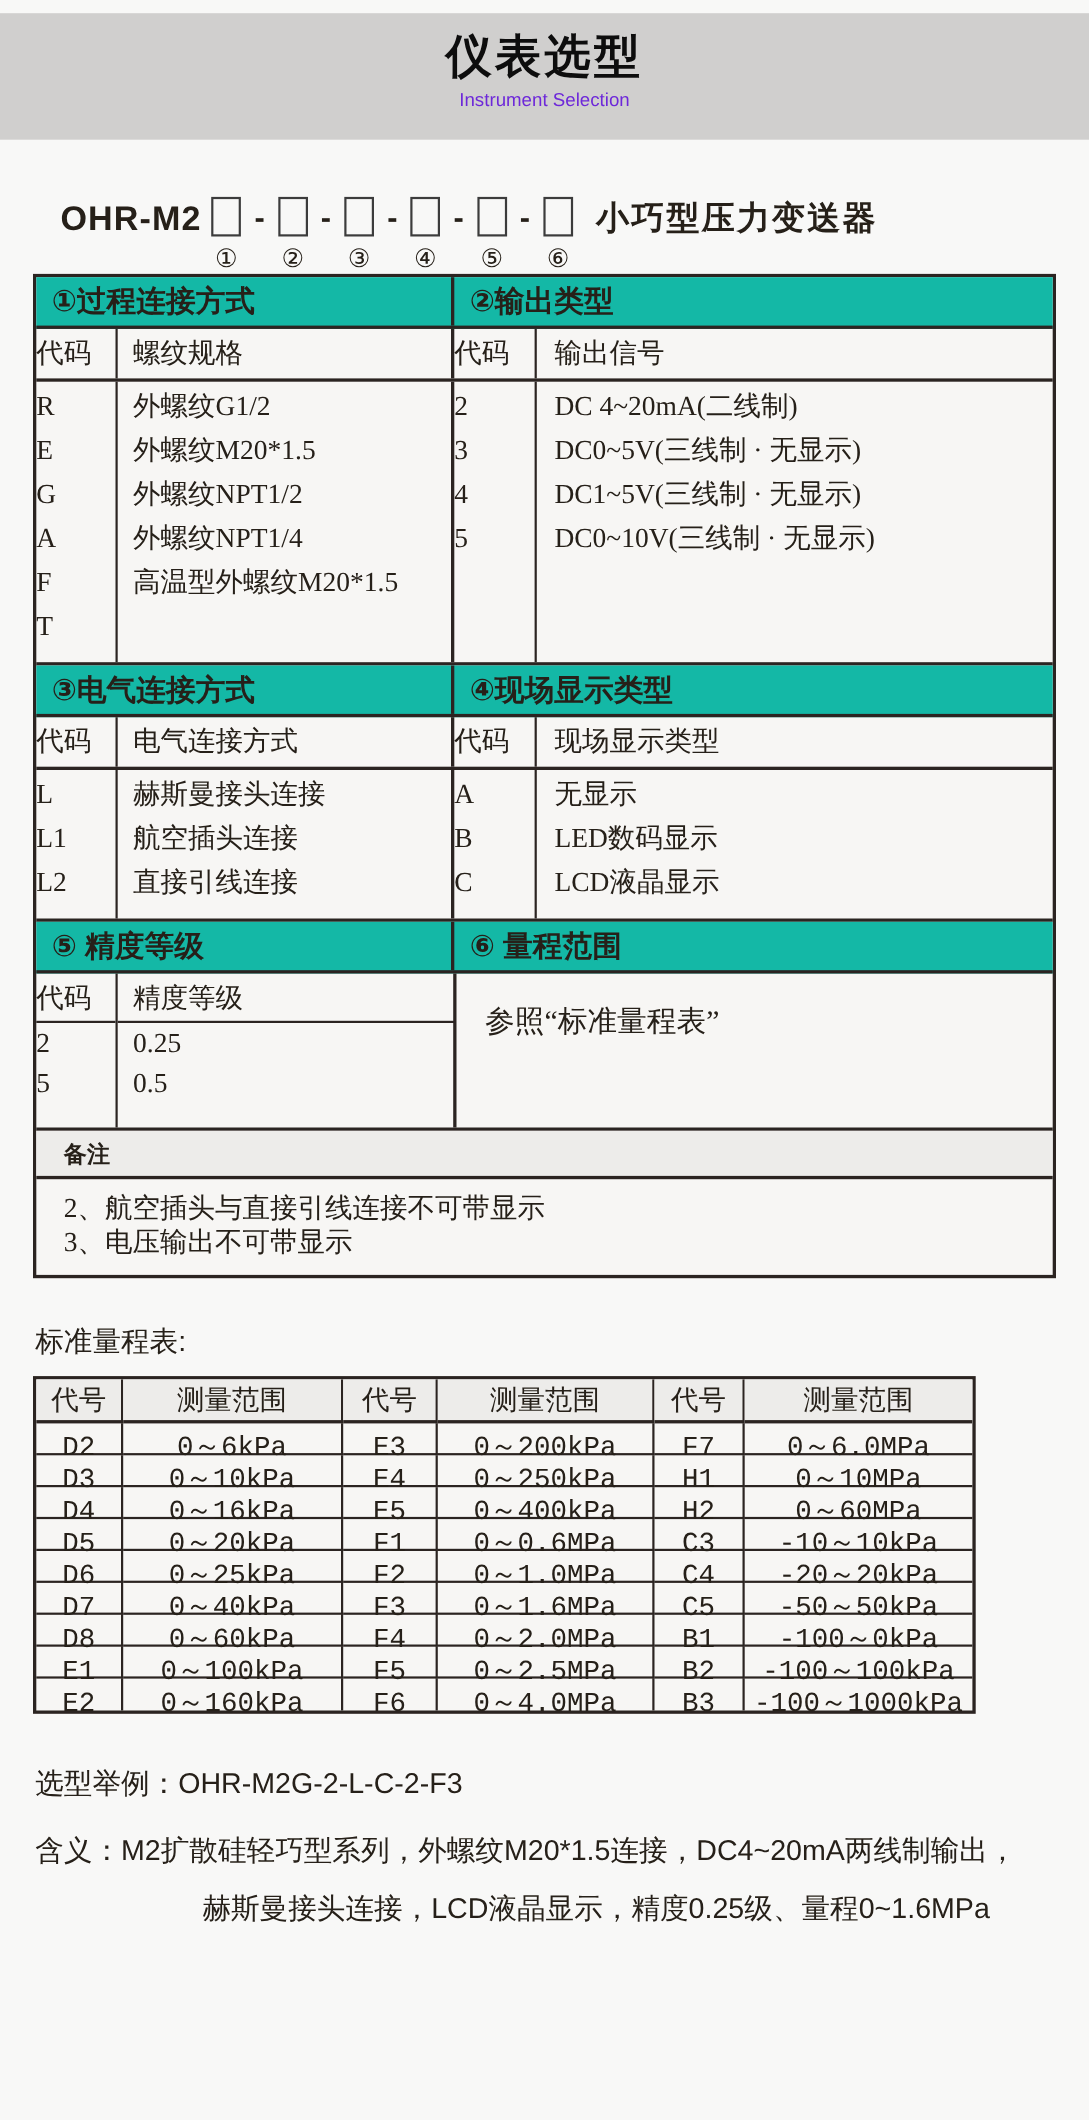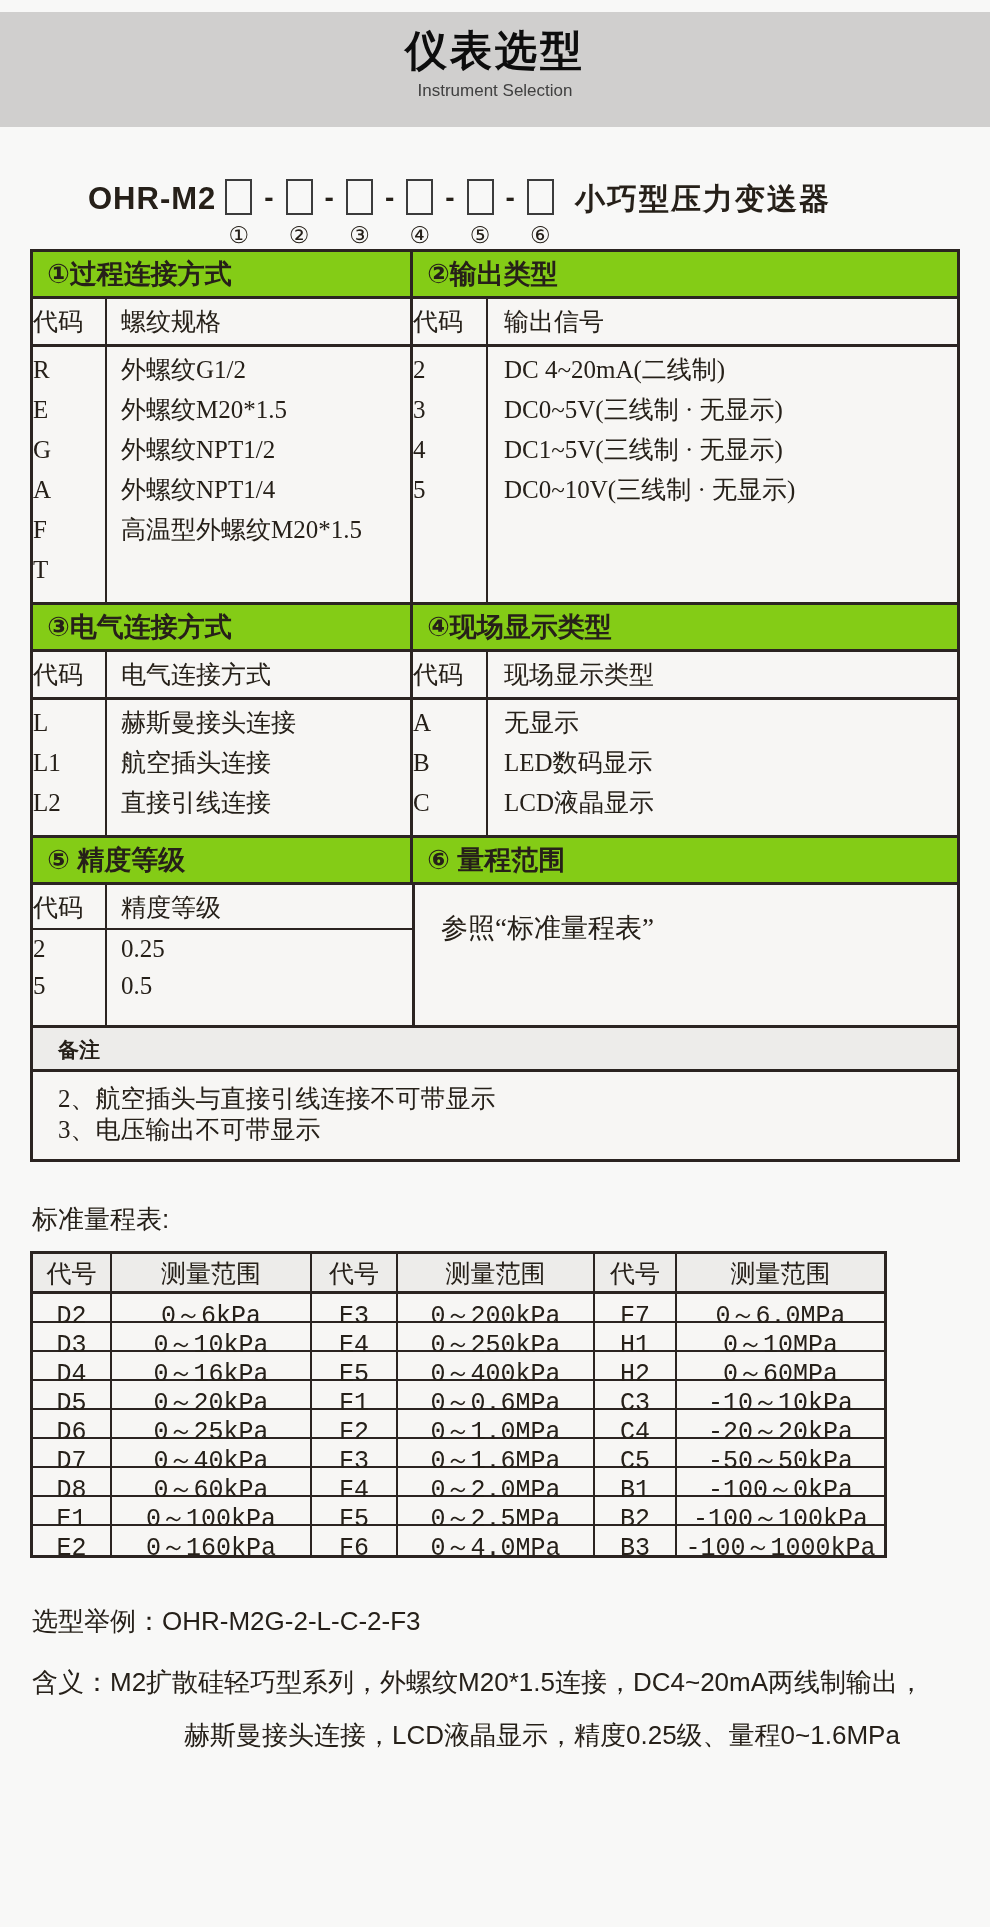--- a/index.html
+++ b/index.html
@@ -2,35 +2,35 @@
 <html><head>
 <meta charset="utf-8">
 <style>
   * { margin:0; padding:0; box-sizing:border-box; }
   html,body { width:990px; background:#f8f8f7; }
   body { height:1927px; color:#262019; font-family:"Liberation Serif","DejaVu Serif",serif; overflow:hidden; }
 
   
   .band { margin-top:12px; height:115px; background:#d0cfce; text-align:center; }
   .band .title { padding-top:11px; font-family:"Liberation Sans","DejaVu Sans",sans-serif; font-weight:bold; font-size:42px; letter-spacing:3px; color:#0d0d0d; }
-  .band .subtitle { margin-top:2px; font-family:"Liberation Sans","DejaVu Sans",sans-serif; font-size:17px; color:#404040; }
+  .band .subtitle { margin-top:2px; font-family:"Liberation Sans","DejaVu Sans",sans-serif; font-size:17px; color:#6d28d9; }
 
   
   .model { margin:52px 0 0 55px; display:flex; align-items:flex-start; }
-  .model .pre { font-family:"Liberation Sans","DejaVu Sans",sans-serif; font-weight:bold; font-size:31px; line-height:40px; letter-spacing:1px;margin-left:33px; }
+  .model .pre { font-family:"Liberation Sans","DejaVu Sans",sans-serif; font-weight:bold; font-size:31px; line-height:40px; letter-spacing:1px; }
   .slot { display:flex; flex-direction:column; align-items:center; margin:0 9px; }
   .slot .box { width:27px; height:36px; border:2px solid #3c3c3c; background:#f8f8f7; }
   .slot .pos { margin-top:8px; font-size:23px; line-height:26px; color:#262019; }
   .model .dash { font-family:"Liberation Sans","DejaVu Sans",sans-serif; font-weight:bold; font-size:28px; line-height:38px; margin:0 3px; }
   .model .suf { font-family:"Liberation Sans","DejaVu Sans",sans-serif; font-weight:bold; font-size:30px; line-height:40px; margin-left:12px; letter-spacing:2px; }
 
   
   .sel { margin-left:30px; width:930px; border:3px solid #2b2421; background:#f7f6f4; }
   .g4 { display:grid; grid-template-columns:74px 306px 75px 469px; }
-  .sechead { background:#84cc16; border-bottom:3px solid #2b2421; }
+  .sechead { background:#14b8a6; border-bottom:3px solid #2b2421; }
   .sechead .hc { font-family:"Liberation Sans","DejaVu Sans",sans-serif; font-weight:bold; font-size:27px; line-height:44px; padding-left:14px; }
   .hc.left { grid-column:1/3; border-right:3px solid #2b2421; }
   .hc.right { grid-column:3/5; }
   .subrow { border-bottom:3px solid #2b2421; }
   .subrow > div { font-size:25px; line-height:45px; height:45px; }
   .bodyband { border-bottom:3px solid #2b2421; }
   .bcol { padding-top:3px; padding-bottom:12px; }
   .r { height:40px; line-height:40px; font-size:25px; white-space:nowrap; }
   .vcut1 { border-right:2px solid #2b2421; }   
   .vcut2 { border-right:3px solid #2b2421; }   

